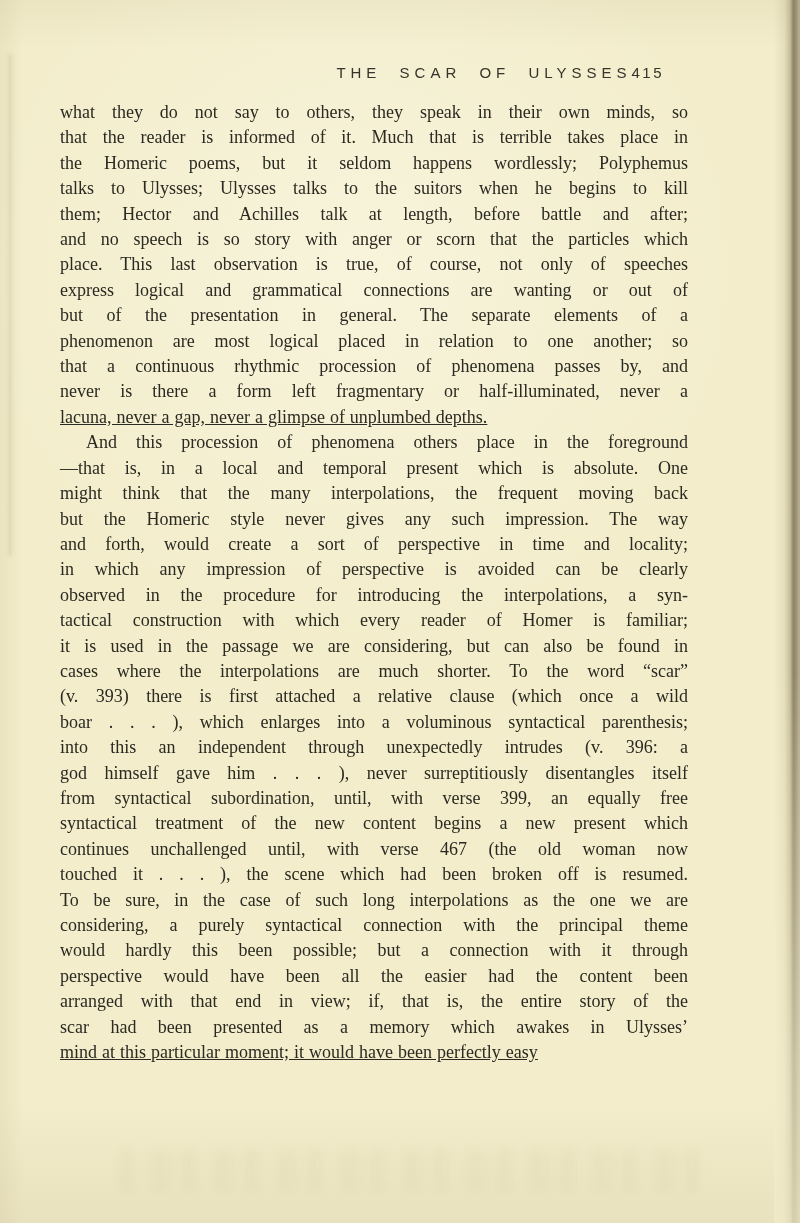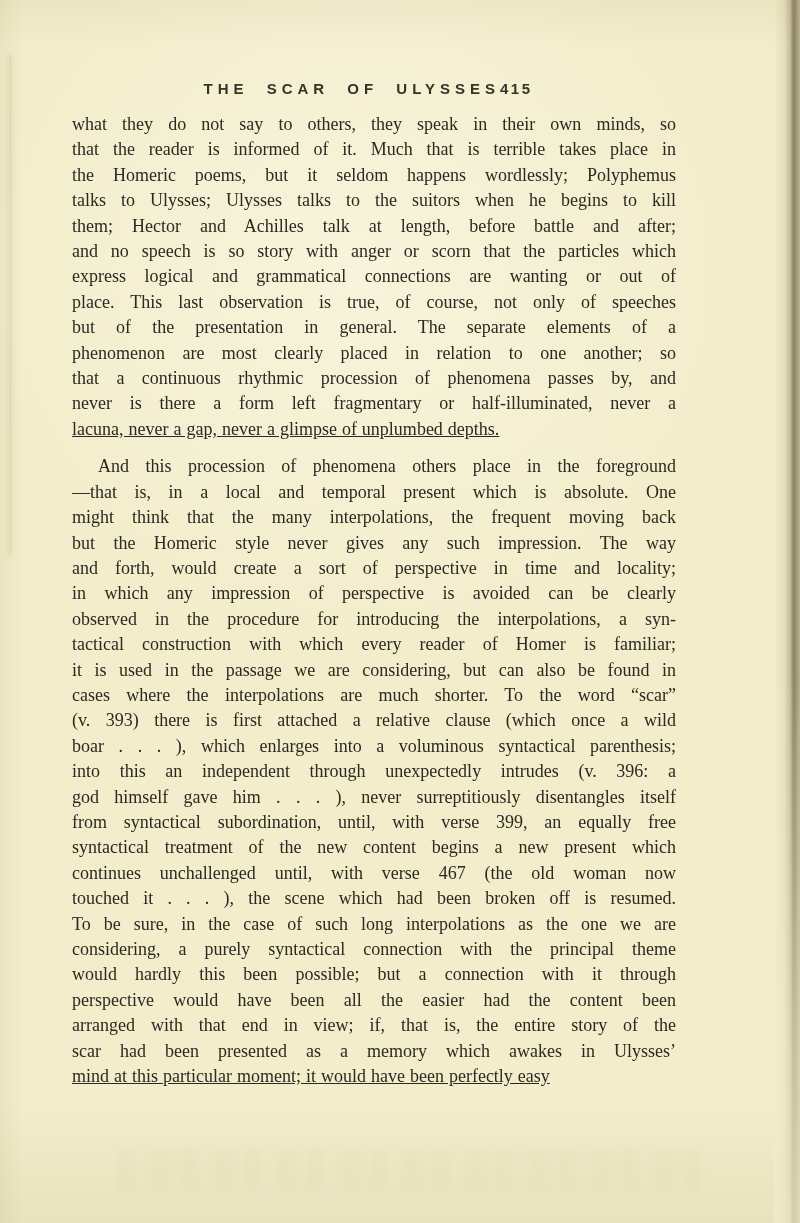--- a/index.html
+++ b/index.html
@@ -55,52 +55,51 @@
     width: 580px; height: 45px;
     background:
       repeating-linear-gradient(90deg,
         rgba(196,185,140,0.30) 0px, rgba(196,185,140,0.0) 22px,
         rgba(196,185,140,0.22) 40px, rgba(196,185,140,0.0) 63px);
     filter: blur(5px);
     opacity: 0.55;
   }
   .running-header {
     position: absolute;
-    left: 62px;
+    left: 52px;
     width: 626px;
     top: 64px;
     display: flex;
-    justify-content: center;
+    justify-content: flex-end;
     align-items: baseline;
     font-family: "Liberation Sans", sans-serif;
-    font-weight: bold;
+    font-weight: normal;
     font-size: 15px;
     line-height: 18px;
     color: #35332a;
   }
   .rh-title {
     letter-spacing: 5px;
     word-spacing: 9px;
   }
   .rh-page {
     letter-spacing: 2.5px;
     padding-right: 14px;
-    margin-top: 16px;
   }
   .text-block {
     position: absolute;
     left: 60px; top: 100px;
     width: 628px;
     font-family: "Liberation Serif", serif;
     font-size: 18px;
     line-height: 25.4px;
     color: #2b2a22;
     word-spacing: 0.5px;
   }
-  .paragraph { margin: 12px; }
+  .paragraph { margin: 0; }
   .line {
     text-align: justify;
     text-align-last: justify;
   }
   .line.para-end { text-align-last: left; text-decoration: underline; }
   .line.indent { text-indent: 26px; }
 </style>
 </head>
 <body>
 
@@ -116,24 +115,24 @@
   </header>
 
   <main class="text-block">
       <div class="paragraph">
         <div class="line">what they do not say to others, they speak in their own minds, so</div>
         <div class="line">that the reader is informed of it. Much that is terrible takes place in</div>
         <div class="line">the Homeric poems, but it seldom happens wordlessly; Polyphemus</div>
         <div class="line">talks to Ulysses; Ulysses talks to the suitors when he begins to kill</div>
         <div class="line">them; Hector and Achilles talk at length, before battle and after;</div>
         <div class="line">and no speech is so story with anger or scorn that the particles which</div>
+        <div class="line">place. This last observation is true, of course, not only of speeches</div>
         <div class="line">express logical and grammatical connections are wanting or out of</div>
-        <div class="line">place. This last observation is true, of course, not only of speeches</div>
         <div class="line">but of the presentation in general. The separate elements of a</div>
-        <div class="line">phenomenon are most clearly placed in relation to one another; so</div>
+        <div class="line">phenomenon are most logical placed in relation to one another; so</div>
         <div class="line">that a continuous rhythmic procession of phenomena passes by, and</div>
         <div class="line">never is there a form left fragmentary or half-illuminated, never a</div>
         <div class="line para-end">lacuna, never a gap, never a glimpse of unplumbed depths.</div>
       </div>
       <div class="paragraph">
         <div class="line indent">And this procession of phenomena others place in the foreground</div>
         <div class="line">—that is, in a local and temporal present which is absolute. One</div>
         <div class="line">might think that the many interpolations, the frequent moving back</div>
         <div class="line">but the Homeric style never gives any such impression. The way</div>
         <div class="line">and forth, would create a sort of perspective in time and locality;</div>

